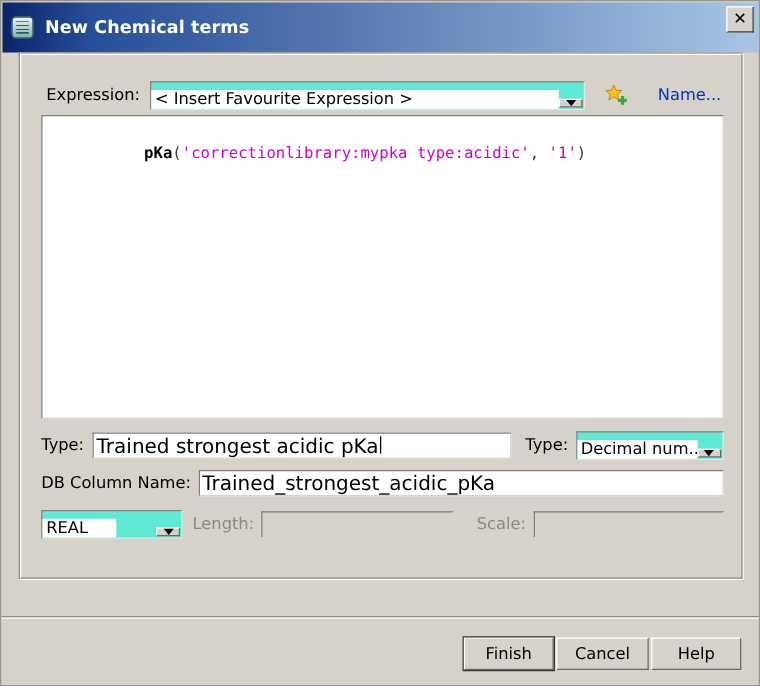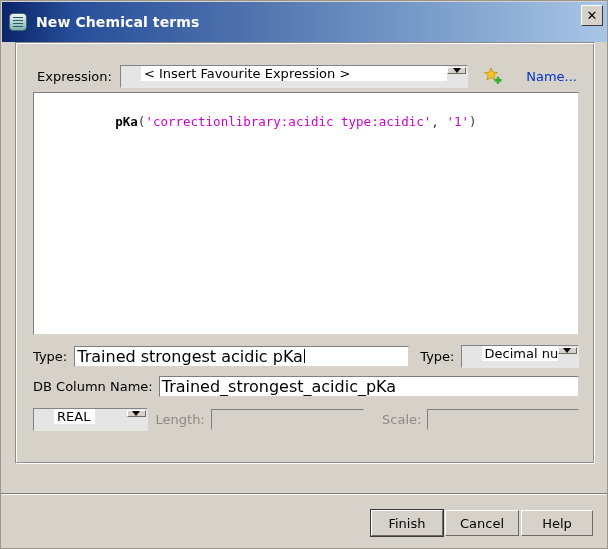--- a/index.html
+++ b/index.html
@@ -109,29 +109,28 @@
   
   .expr-row {
     position: absolute;
     left: 20px; top: 20px;
     width: 540px; height: 24px;
     display: flex;
     align-items: center;
   }
   .combo {
     display: flex;
-    align-items: flex-start;
-    background: #e5e5e5;
+    align-items: flex-end;
+    background: #5eead4;
     border-top: 1px solid #848484;
     border-left: 1px solid #848484;
     border-right: 1px solid #e8e6e1;
     border-bottom: 1px solid #e8e6e1;
     box-sizing: border-box;
     height: 23px;
-    padding-left: 20px;
   }
   .combo .combo-value {
     flex: 1;
     font-size: 13px;
     color: #000000;
     padding: 0 3px;
     display: flex;
     align-items: center;
     overflow: hidden;
     white-space: nowrap;
@@ -327,21 +326,21 @@
               <rect x="10.5" y="12" width="7" height="2.6" fill="#2fb02f"></rect>
               <rect x="12.7" y="9.8" width="2.6" height="7" fill="#2fb02f"></rect>
             </g>
           </svg>
         </span>
         <span class="help-link">Name...</span>
       </div>
 
       <div class="expr-area">
         <div class="code">
-          <span class="tok-fn">pKa</span><span class="tok-punc">(</span><span class="tok-str">'correctionlibrary:acidic type:acidic'</span><span class="tok-punc">, </span><span class="tok-str">'1'</span><span class="tok-punc">)</span>
+          <span class="tok-fn">pKa</span><span class="tok-punc">(</span><span class="tok-str">'correctionlibrary:mypka type:acidic'</span><span class="tok-punc">, </span><span class="tok-str">'1'</span><span class="tok-punc">)</span>
         </div>
       </div>
 
       <div class="name-row">
         <span class="lbl">Type:</span>
         <div class="textfield" id="name-input">
           <span>Trained strongest acidic pKa</span>
             <span class="caret"></span>
         </div>
         <span class="lbl type-label">Type:</span>

